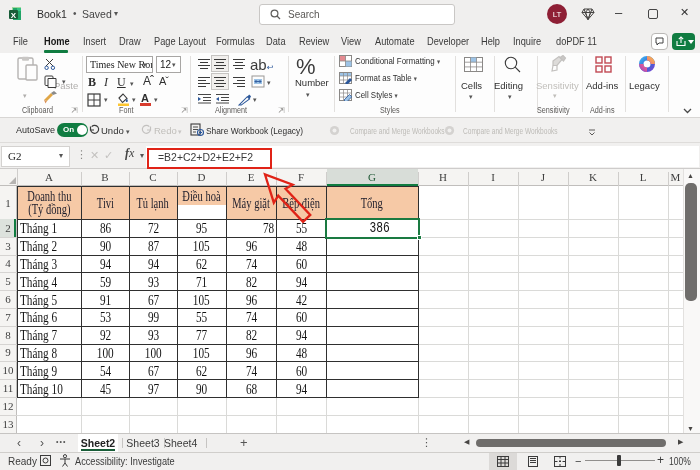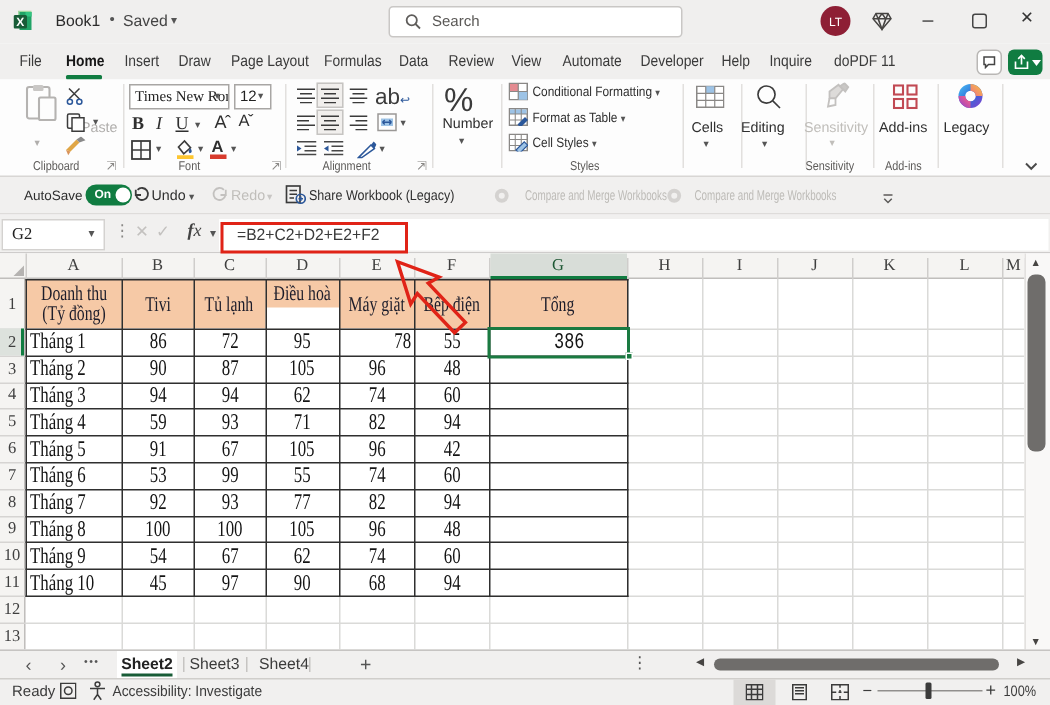--- a/index.html
+++ b/index.html
@@ -661,21 +661,21 @@
 <div class="a" style="left:0px;top:433px;width:700px;height:19px;background:#f1f0ef;border-top:1px solid #c6c4c2;"></div>
 <div class="a t" style="left:17px;top:437px;font-size:12px;color:#555;">‹</div>
 <div class="a t" style="left:40px;top:437px;font-size:12px;color:#555;">›</div>
 <div class="a t" style="left:56px;top:438px;font-size:7px;color:#555;letter-spacing:1px;">•••</div>
 <div class="a" style="left:78px;top:434px;width:40px;height:18px;background:#fff;"></div>
 <div class="a t" style="left:0px;top:0px;left:78px;top:438px;width:40px;text-align:center;font-size:10.5px;font-weight:bold;color:#222;">Sheet2</div>
 <div class="a" style="left:81px;top:449px;width:34px;height:2px;background:#185c37;"></div>
 <div class="a" style="left:122px;top:438px;width:1px;height:10px;background:#c6c4c2;"></div>
 <div class="a t" style="left:0px;top:0px;left:122px;top:438px;width:42px;text-align:center;font-size:10.5px;color:#3b3b3b;">Sheet3</div>
 <div class="a" style="left:164px;top:438px;width:1px;height:10px;background:#c6c4c2;"></div>
-<div class="a t" style="left:0px;top:0px;left:164px;top:438px;width:42px;text-align:right;font-size:10.5px;color:#3b3b3b;">Sheet4</div>
+<div class="a t" style="left:0px;top:0px;left:164px;top:438px;width:42px;text-align:left;font-size:10.5px;color:#3b3b3b;">Sheet4</div>
 <div class="a" style="left:206px;top:438px;width:1px;height:10px;background:#c6c4c2;"></div>
 <div class="a t" style="left:240px;top:436px;font-size:13px;color:#555;font-weight:300;">+</div>
 <div class="a t" style="left:421px;top:436px;font-size:11px;color:#555;">⋮</div>
 <div class="a t" style="left:464px;top:438px;font-size:7px;color:#474543;">◀</div>
 <div class="a" style="left:476px;top:439px;width:190px;height:8px;background:#6f6d6b;border-radius:4px;"></div>
 <div class="a t" style="left:678px;top:438px;font-size:7px;color:#474543;">▶</div>
 <div class="a" style="left:0px;top:452px;width:700px;height:18px;background:#f1f0ef;border-top:1px solid #d0cecb;"></div>
 <div class="a t" style="left:8px;top:456px;font-size:10px;color:#3b3b3b;">Ready</div>
 <svg class="a" style="left:40px;top:455px" width="11" height="11" viewBox="0 0 11 11" fill="none" stroke="#3b3b3b">
     <rect x="0.5" y="0.5" width="10" height="10"></rect>

